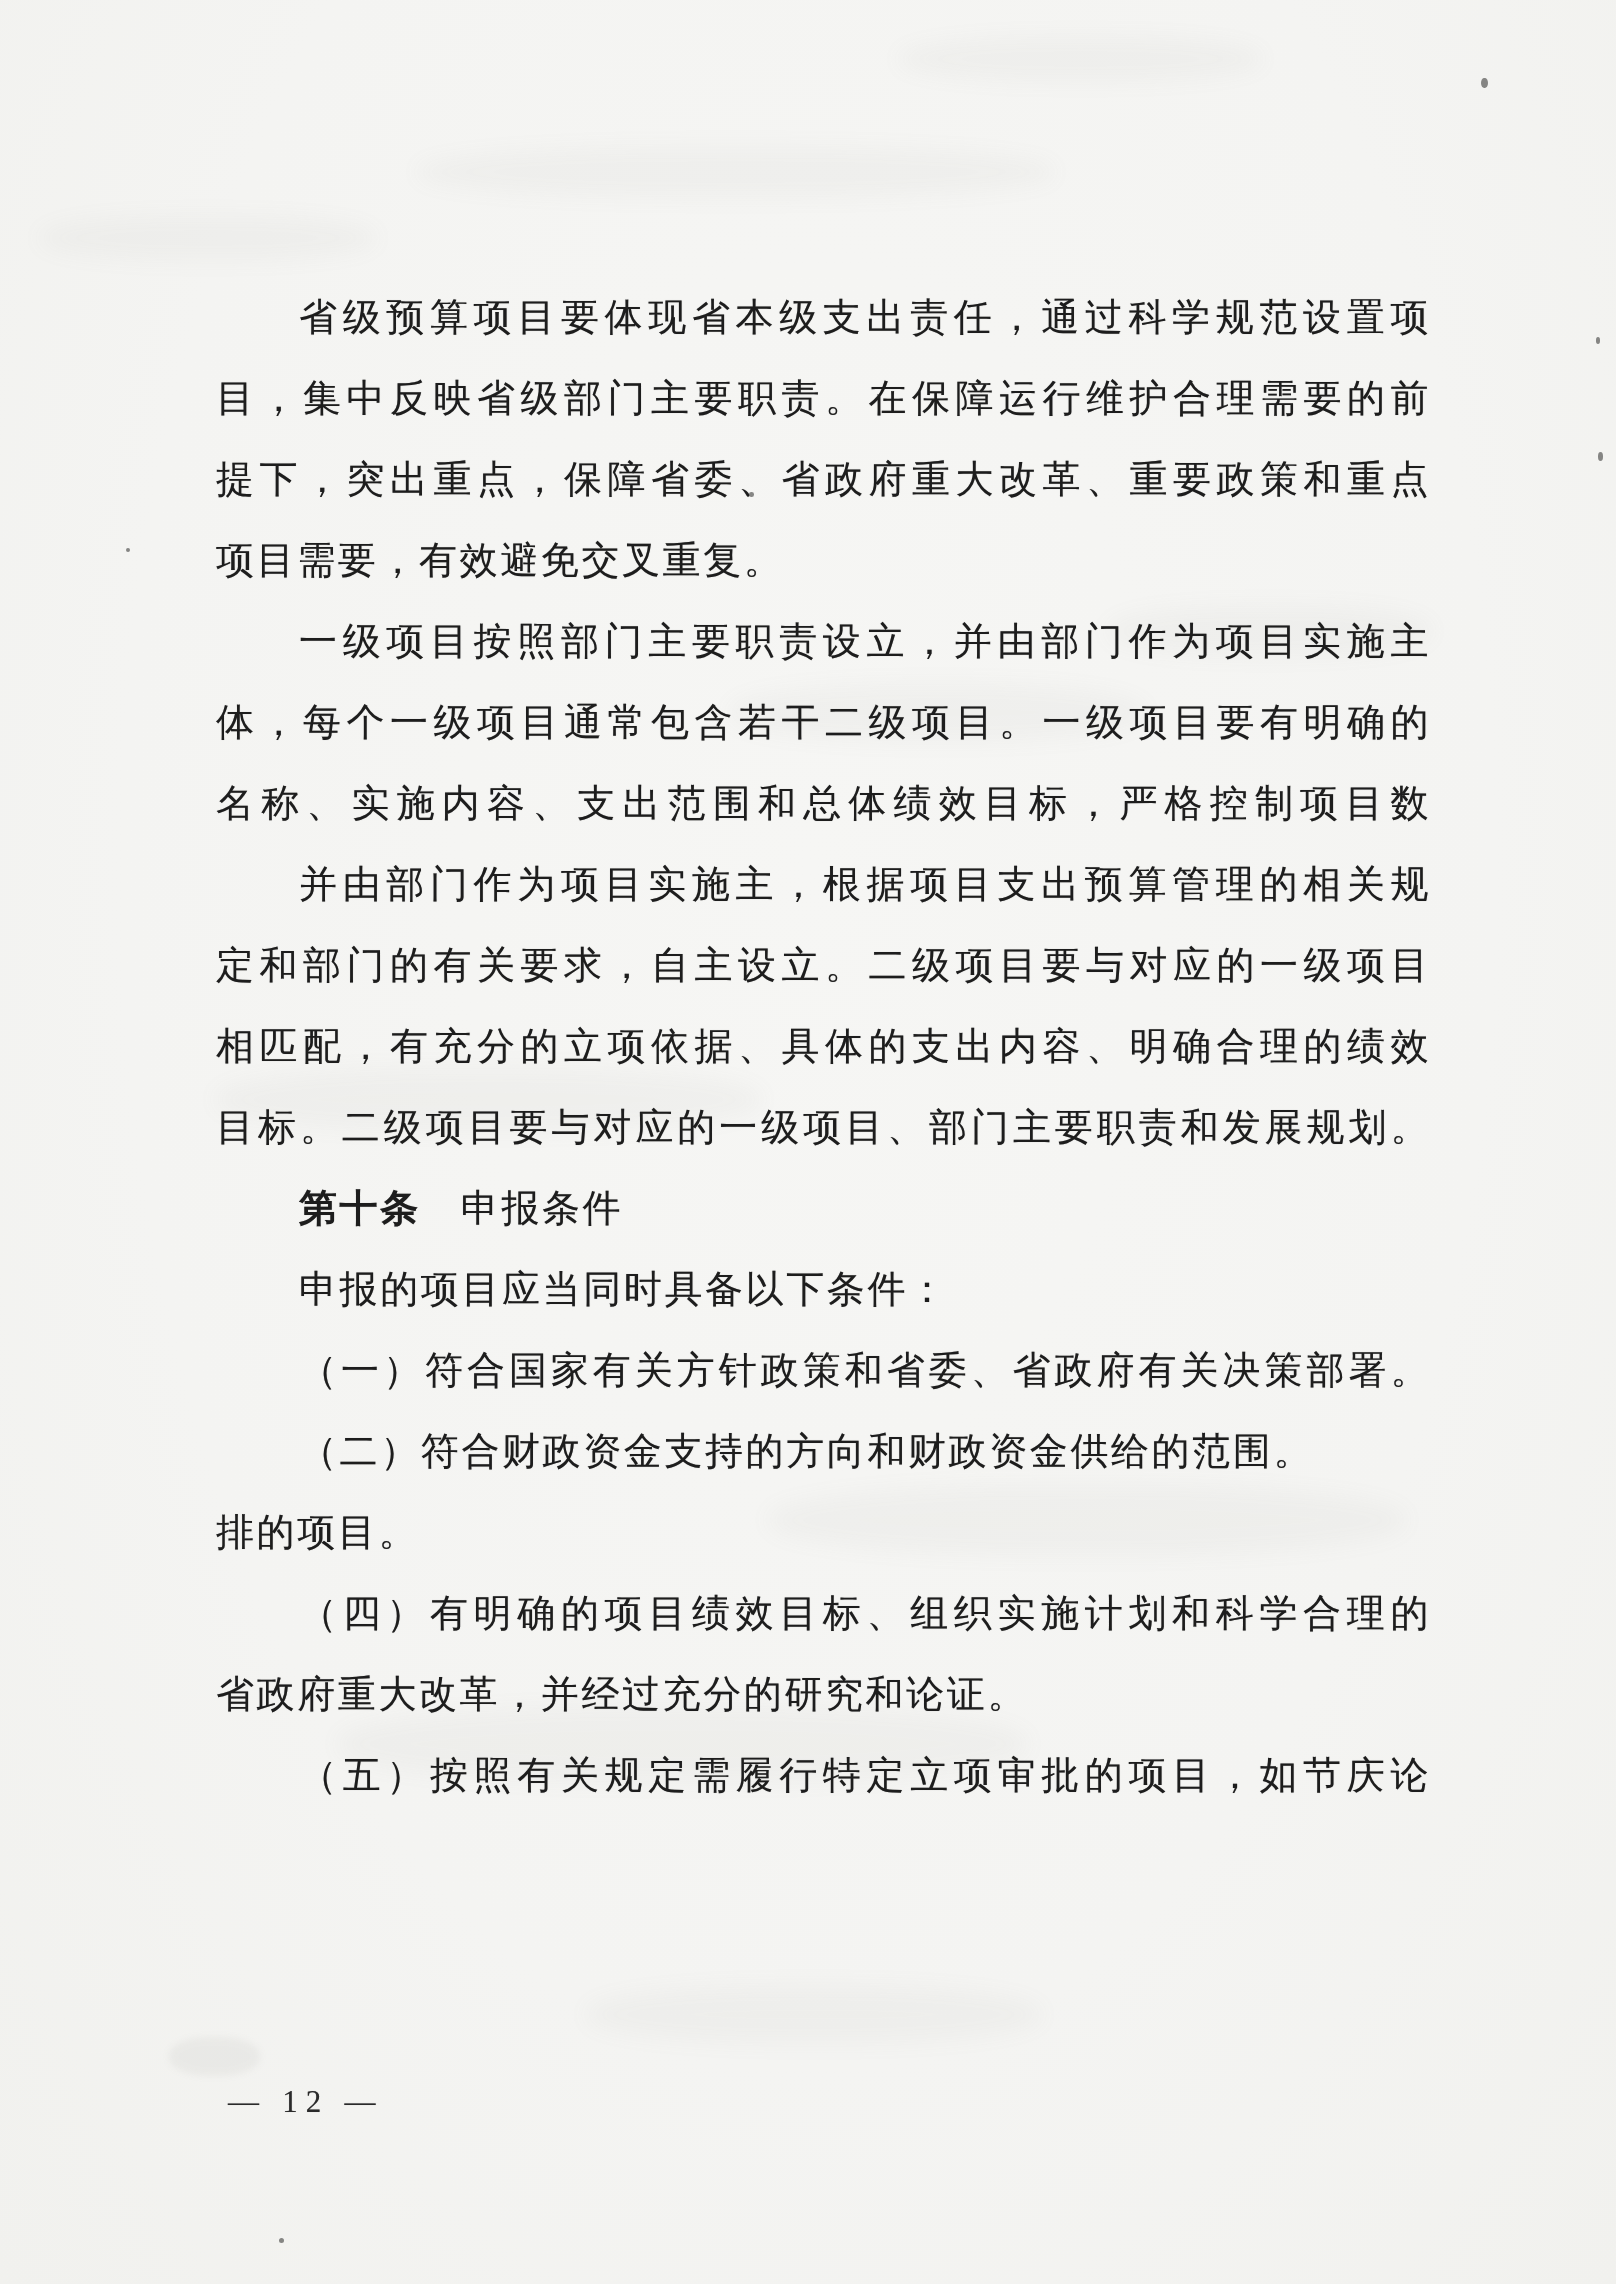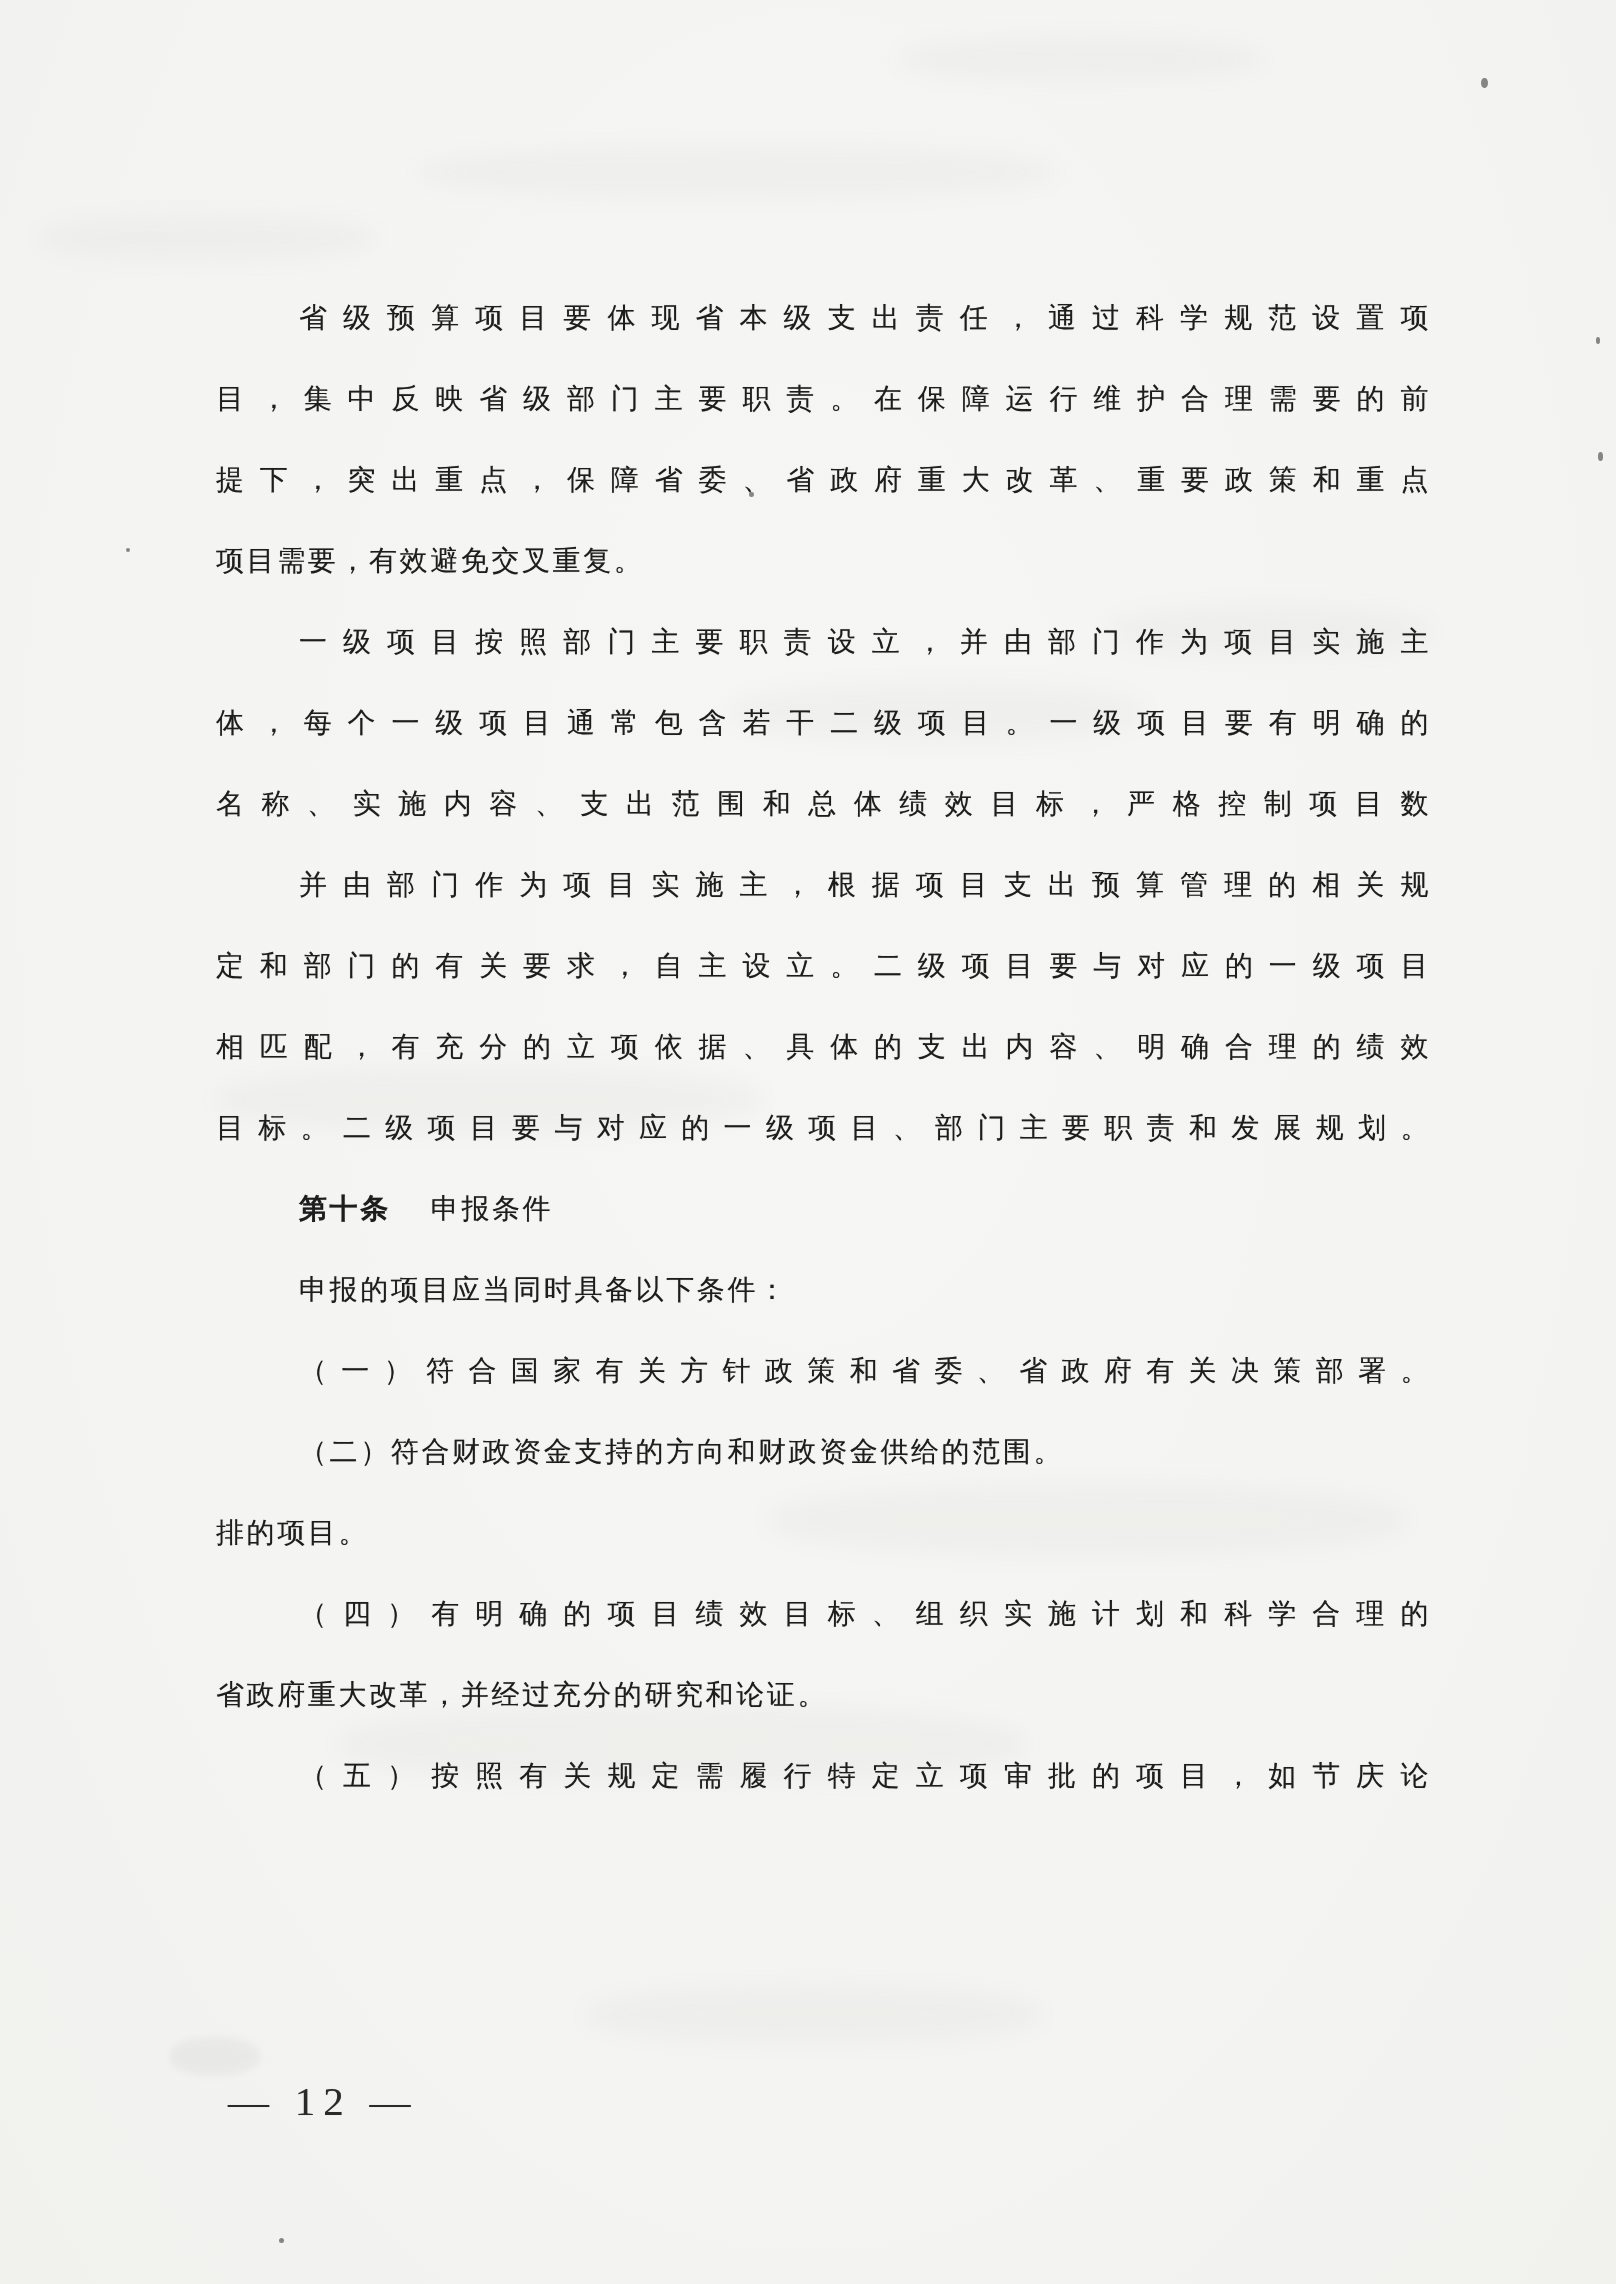--- a/index.html
+++ b/index.html
@@ -18,21 +18,21 @@
   
   .text-block {
     position: absolute;
     left: 216px;
     top: 277px;
     width: 1215px;
   }
   .line {
     height: 81px;
     line-height: 81px;
-    font-size: 28px;
+    font-size: 38px;
     color: #1d1d1d;
     letter-spacing: 2.6px;
     white-space: nowrap;
     text-align: left;
     text-shadow: 0 0 0.7px rgba(20,20,20,0.45);
     box-sizing: border-box;
     width: 100%;
   }
   .line.indent { padding-left: 83px; }
   .line.justify {
@@ -40,21 +40,21 @@
     text-align: justify;
     text-align-last: justify;
     text-justify: inter-character;
   }
   .line .bold { font-weight: bold; margin-right: 40px; text-align: right; }
 
   .page-number {
     position: absolute;
     left: 228px;
     top: 2082px;
-    font-size: 41px;
+    font-size: 31px;
     line-height: 39px;
     color: #2a2a2a;
     letter-spacing: 7.8px;
     text-shadow: 0 0 0.7px rgba(20,20,20,0.4);
   }
 
   
   .smudge {
     position: absolute;
     background: #8f8f8a;

